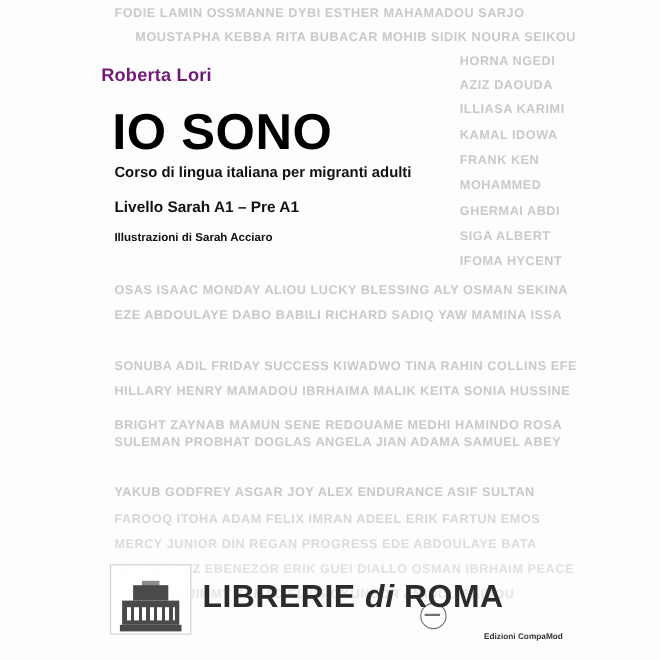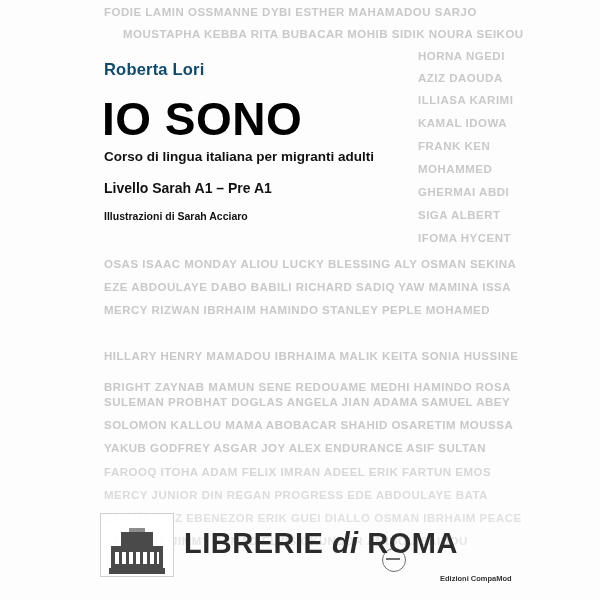--- a/index.html
+++ b/index.html
@@ -52,25 +52,25 @@
 
   
   .nl-mid { left: 104px; font-size: 11.5px; }
 
   
   .nl-bot { left: 104px; font-size: 11.5px; }
 
   
   .author {
     position: absolute;
-    left: 104px;
+    left: 92px;
     top: 60px;
     font-size: 16.5px;
     font-weight: 700;
-    color: #0c4a6e;
+    color: #701a75;
     letter-spacing: 0.2px;
   }
   .main-title {
     position: absolute;
     left: 102px;
     top: 96px;
     font-size: 46px;
     font-weight: 700;
     color: #000000;
     letter-spacing: 0.5px;
@@ -219,25 +219,24 @@
     <div class="name-line nl-right" style="top:94px;">ILLIASA  KARIMI</div>
     <div class="name-line nl-right" style="top:117px;">KAMAL  IDOWA</div>
     <div class="name-line nl-right" style="top:140px;">FRANK      KEN</div>
     <div class="name-line nl-right" style="top:163px;">MOHAMMED</div>
     <div class="name-line nl-right" style="top:186px;">GHERMAI  ABDI</div>
     <div class="name-line nl-right" style="top:209px;">SIGA    ALBERT</div>
     <div class="name-line nl-right" style="top:232px;">IFOMA  HYCENT</div>
 
     <div class="name-line nl-mid" style="top:258px;">OSAS ISAAC MONDAY ALIOU LUCKY BLESSING ALY OSMAN SEKINA</div>
     <div class="name-line nl-mid" style="top:281px;">EZE ABDOULAYE DABO BABILI RICHARD SADIQ YAW MAMINA ISSA</div>
-    <div class="name-line nl-mid" style="top:304px;">MERCY RIZWAN IBRHAIM HAMINDO STANLEY PEPLE MOHAMED</div>
+    <div class="name-line nl-mid" style="top:327px;">SONUBA ADIL FRIDAY SUCCESS KIWADWO TINA RAHIN COLLINS EFE</div>
     <div class="name-line nl-mid" style="top:350px;">HILLARY HENRY MAMADOU IBRHAIMA MALIK KEITA SONIA HUSSINE</div>
     <div class="name-line nl-mid" style="top:356px;margin-top:25px;">BRIGHT ZAYNAB MAMUN SENE REDOUAME MEDHI HAMINDO ROSA</div>
     <div class="name-line nl-mid" style="top:396px;">SULEMAN PROBHAT DOGLAS ANGELA JIAN ADAMA SAMUEL ABEY</div>
-    <div class="name-line nl-mid" style="top:419px;">SOLOMON KALLOU MAMA ABOBACAR SHAHID OSARETIM MOUSSA</div>
     <div class="name-line nl-mid" style="top:442px;">YAKUB GODFREY ASGAR JOY ALEX ENDURANCE ASIF SULTAN</div>
 
     <div class="name-line nl-bot" style="top:466px; color:#d7d7d7;">FAROOQ ITOHA ADAM FELIX IMRAN ADEEL ERIK FARTUN EMOS</div>
     <div class="name-line nl-bot" style="top:489px; color:#dcdcdc;">MERCY JUNIOR DIN REGAN PROGRESS EDE ABDOULAYE BATA</div>
     <div class="name-line nl-bot" style="top:512px; color:#e1e1e1;">SAN HAZEEZ EBENEZOR ERIK GUEI DIALLO OSMAN IBRHAIM PEACE</div>
     <div class="name-line nl-bot" style="top:535px; color:#e6e6e6;">ZACHARIE JIMMY SAMAD ELVIS OKUNBOR AMIDOU SAIDOU</div>
   </div>
 
   <div class="author">Roberta Lori</div>
   <div class="main-title">IO SONO</div>

